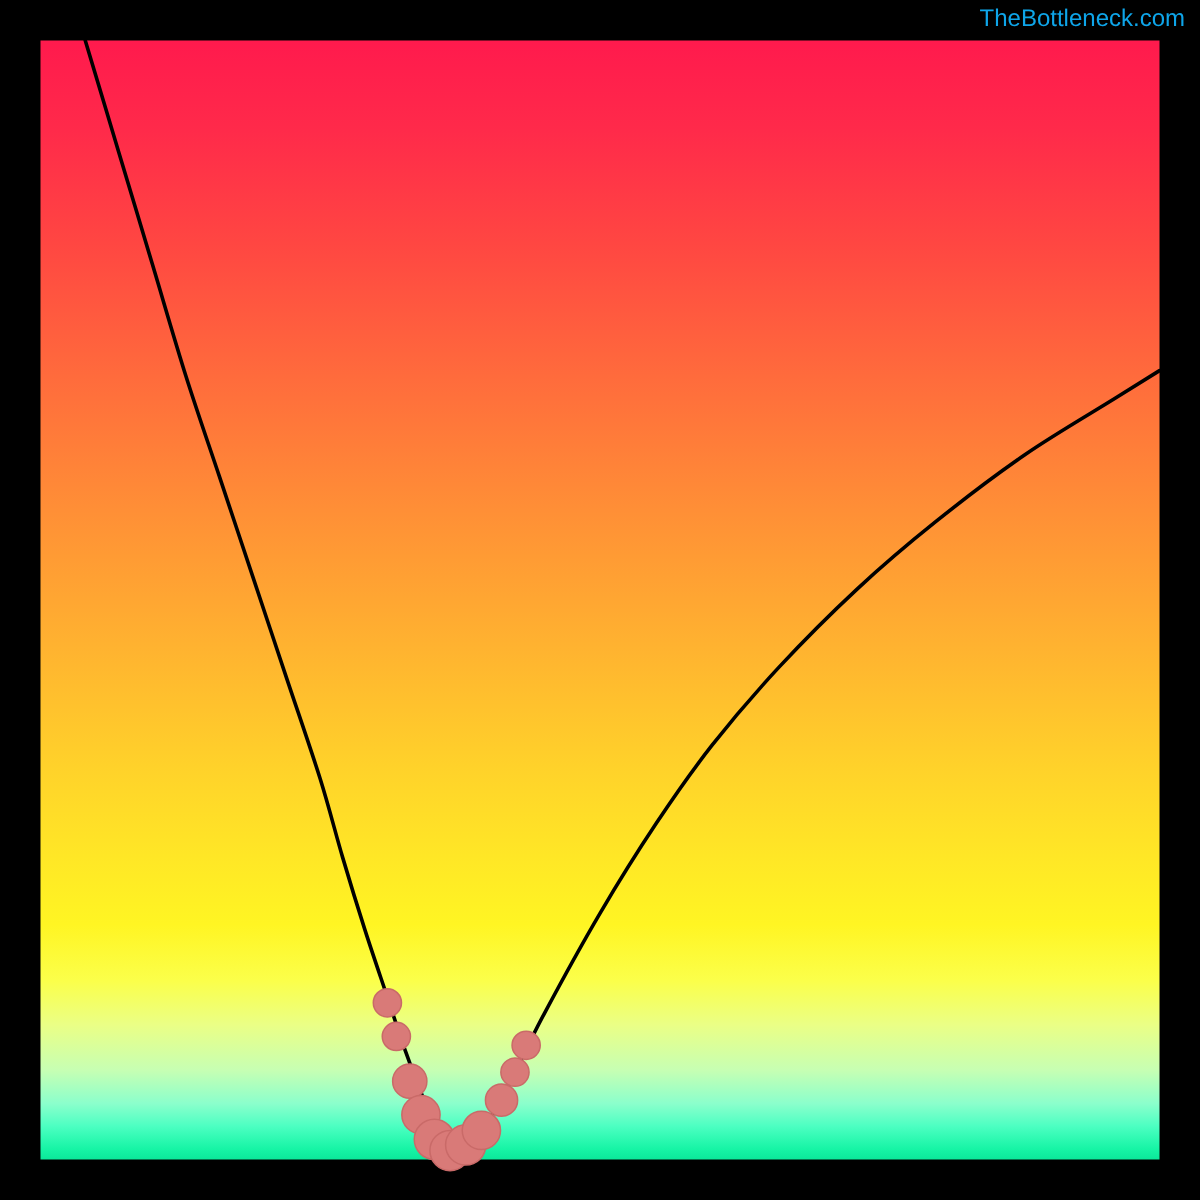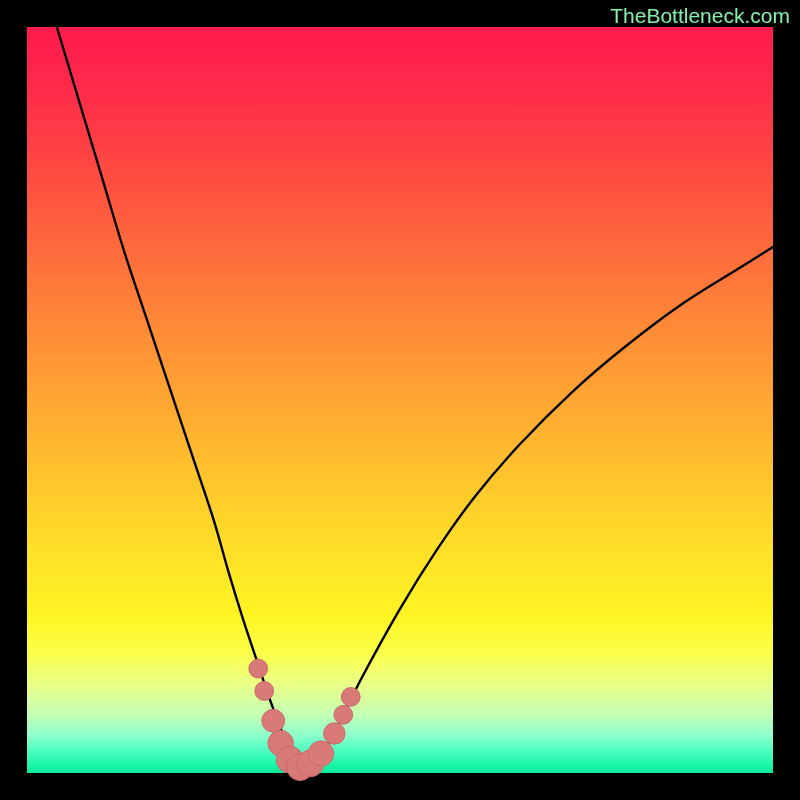--- a/index.html
+++ b/index.html
@@ -41,22 +41,22 @@
       #8bffcc 95%,
       #4dffc2 97%,
       #18f5a6 99%,
       #0be89a 100%
     );
   }
   .watermark {
     position: absolute;
     top: 4px;
     right: 10px;
-    color: #86efac;
-    font-size: 21px;
+    color: #0ea5e9;
+    font-size: 16px;
     font-weight: 500;
     letter-spacing: 0px;
     user-select: none;
   }
   svg.curve {
     position: absolute;
     left: 0;
     top: 0;
     width: 746px;
     height: 746px;

